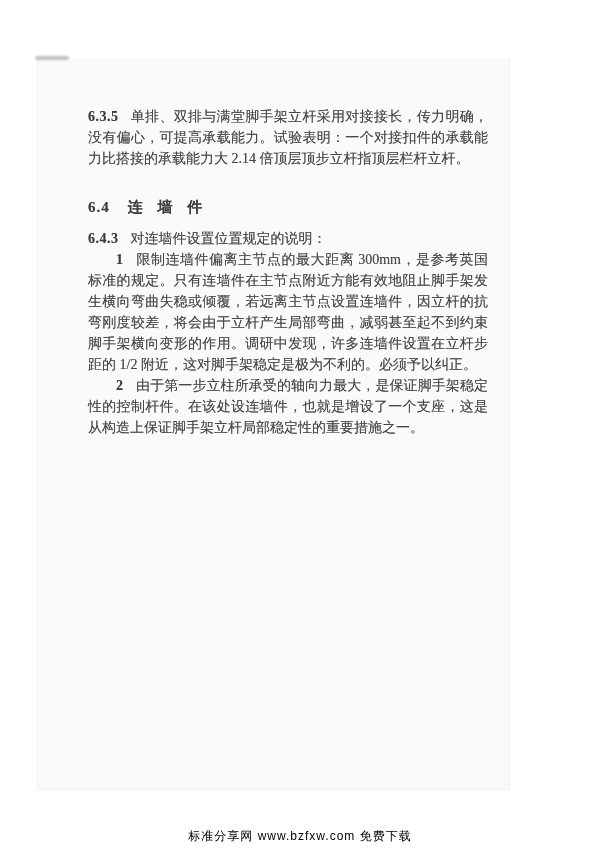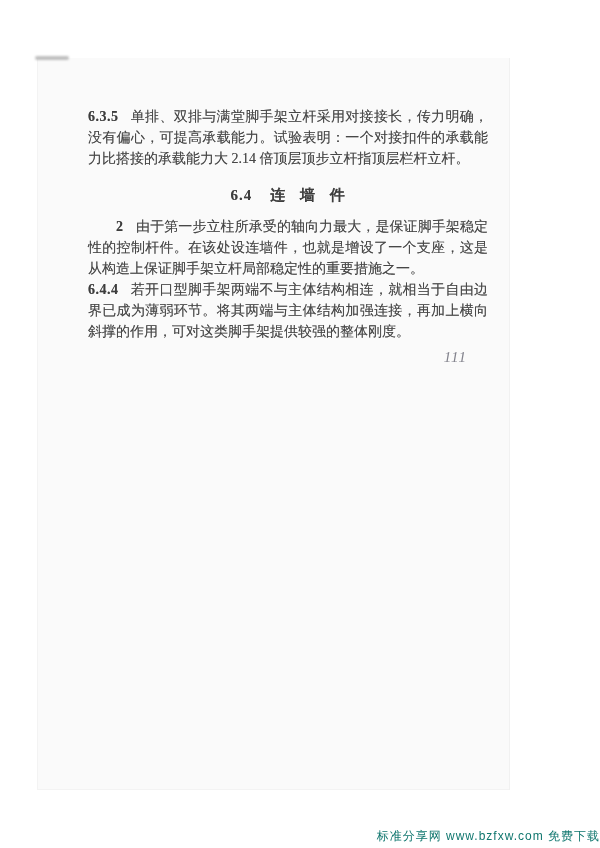--- a/index.html
+++ b/index.html
@@ -62,23 +62,23 @@
   }
   .item-num {
     font-weight: bold;
     color: #3d3d3d;
     margin-right: 13px;
   }
   .indent2 {
     text-indent: 2em;
   }
   .section-heading {
-    margin: 16px 0 10px 0;
+    margin: 28px 0 10px 0;
     padding: 0;
-    text-align: center;
+    text-align: left;
     font-size: 15px;
     font-weight: bold;
     color: #3d3d3d;
     line-height: 21px;
   }
   .section-heading .heading-num {
     margin-right: 18px;
     letter-spacing: 1px;
   }
   .section-heading .heading-title {
@@ -93,51 +93,51 @@
     font-size: 15px;
     letter-spacing: 1px;
     color: #83838d;
     text-shadow: none;
   }
   .watermark {
     position: absolute;
     left: 0;
     right: 0;
     top: 828px;
-    text-align: right;
+    text-align: center;
     font-size: 12px;
     letter-spacing: 1px;
-    color: #0f766e;
+    color: #000000;
     font-family: "Liberation Sans", "DejaVu Sans", sans-serif;
   }
 </style>
 </head>
 <body>
 
 <div class="canvas">
 
   <div class="scan-page">
     <div class="smudge"></div>
 
     <div class="text-block">
 
       <p><span class="clause-num">6.3.5</span><span>单排、双排与满堂脚手架立杆采用对接接长，传力明确，没有偏心，可提高承载能力。试验表明：一个对接扣件的承载能力比搭接的承载能力大 2.14 倍顶层顶步立杆指顶层栏杆立杆。</span></p>
 
       <h2 class="section-heading"><span class="heading-num">6.4</span><span class="heading-title">连 墙 件</span></h2>
 
 
 
 
+      <p><span class="clause-num">6.4.3</span><span>对连墙件设置位置规定的说明：</span></p>
 
+      <p class="indent2"><span class="item-num">1</span><span>限制连墙件偏离主节点的最大距离 300mm，是参考英国标准的规定。只有连墙件在主节点附近方能有效地阻止脚手架发生横向弯曲失稳或倾覆，若远离主节点设置连墙件，因立杆的抗弯刚度较差，将会由于立杆产生局部弯曲，减弱甚至起不到约束脚手架横向变形的作用。调研中发现，许多连墙件设置在立杆步距的 1/2 附近，这对脚手架稳定是极为不利的。必须予以纠正。</span></p>
 
       <p class="indent2"><span class="item-num">2</span><span>由于第一步立柱所承受的轴向力最大，是保证脚手架稳定性的控制杆件。在该处设连墙件，也就是增设了一个支座，这是从构造上保证脚手架立杆局部稳定性的重要措施之一。</span></p>
 
-      <p><span class="clause-num">6.4.4</span><span>若开口型脚手架两端不与主体结构相连，就相当于自由边界已成为薄弱环节。将其两端与主体结构加强连接，再加上横向斜撑的作用，可对这类脚手架提供较强的整体刚度。</span></p>
 
 
-      <div class="page-num">111</div>
 
     </div>
   </div>
 
   <div class="watermark">标准分享网 www.bzfxw.com 免费下载</div>
 
 </div>
 
 </body></html>

